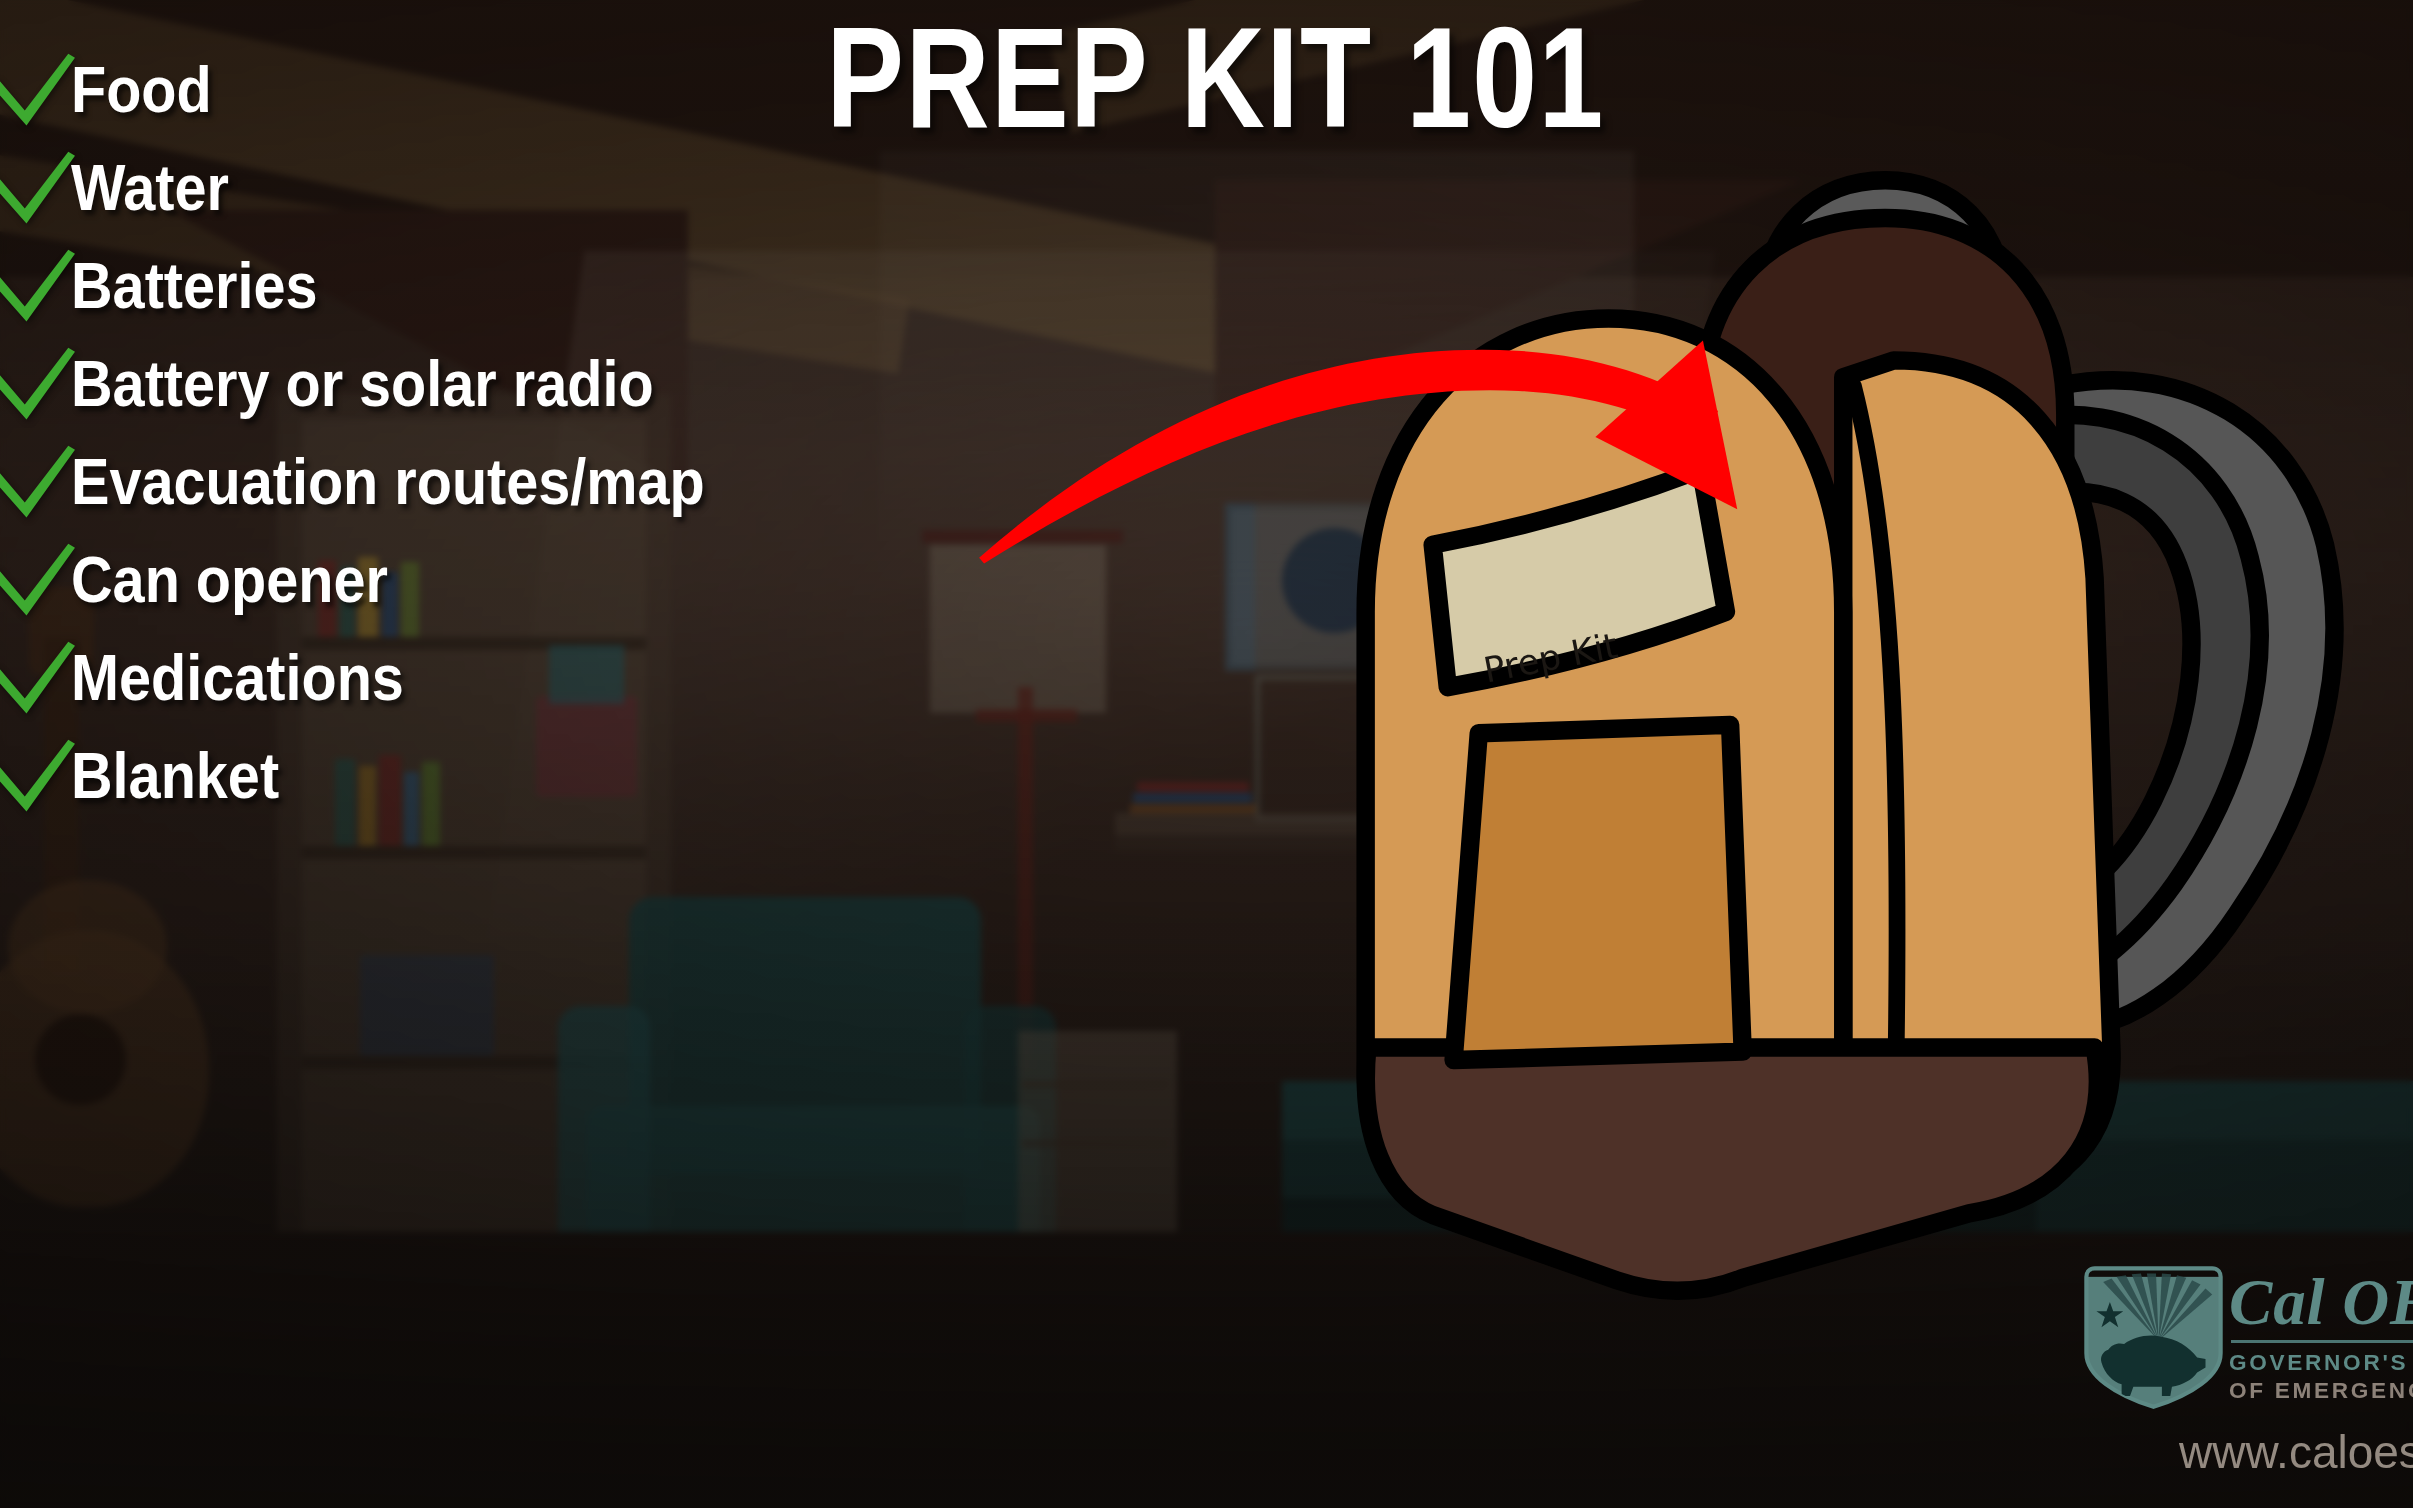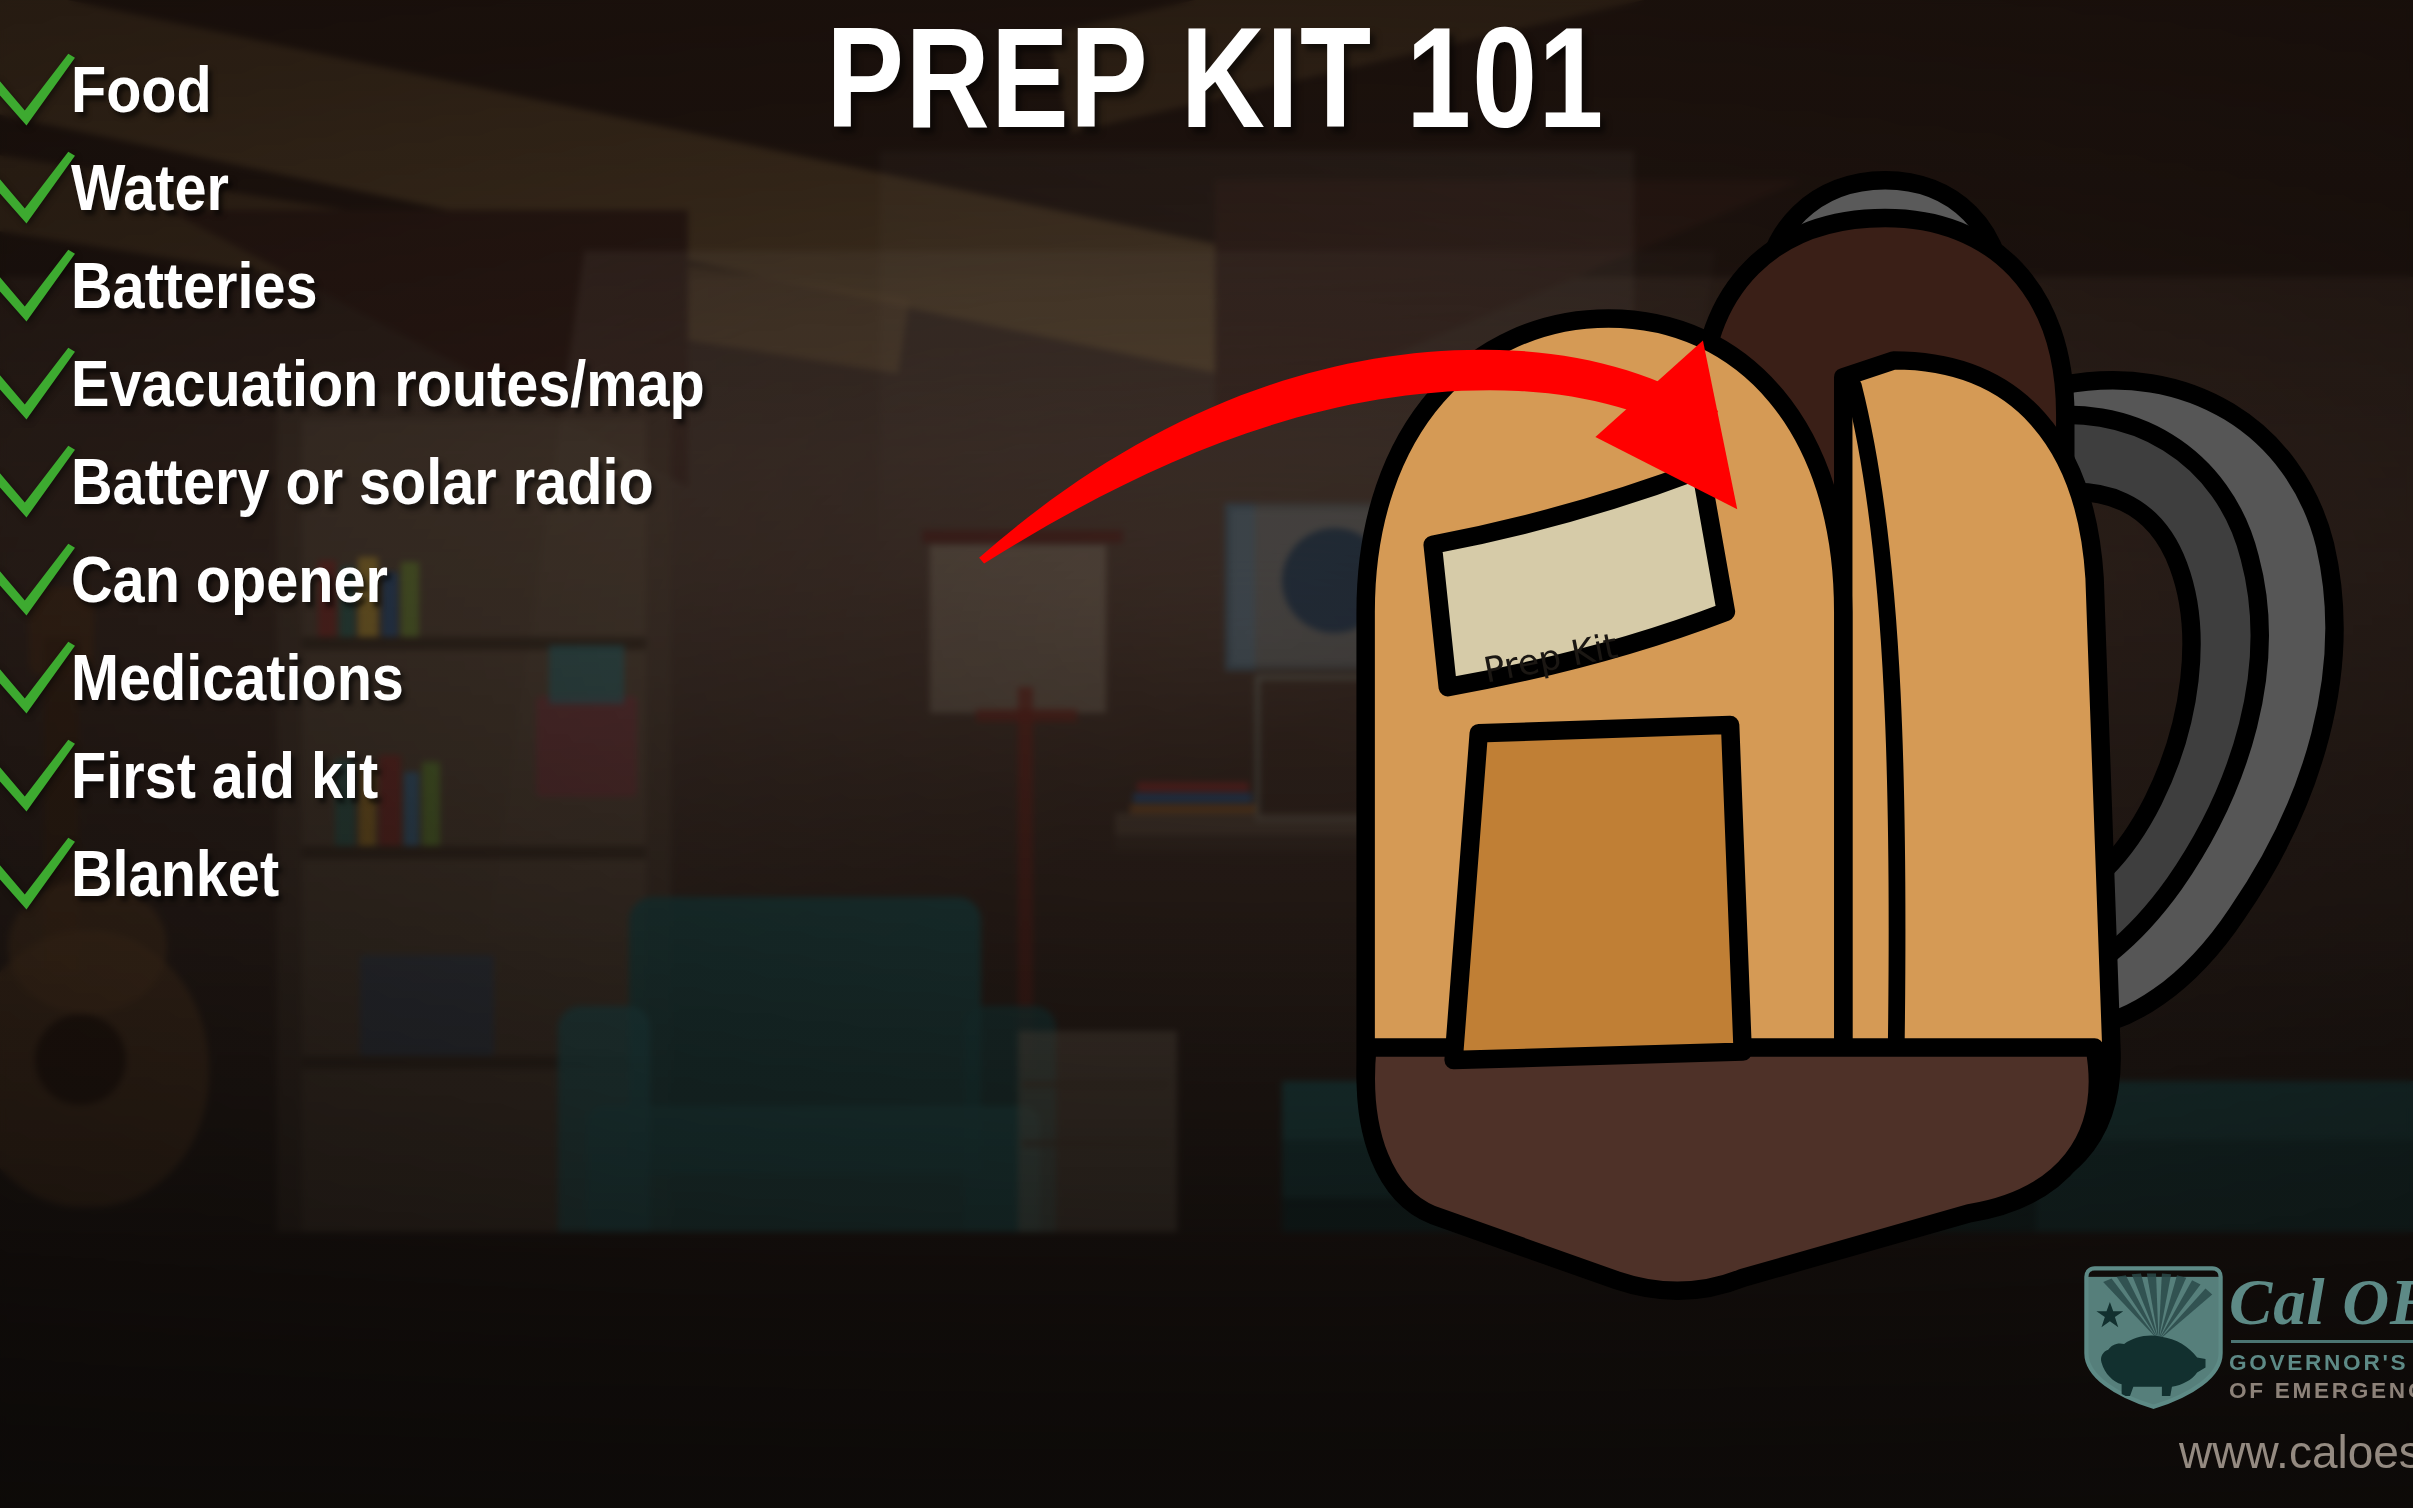--- a/index.html
+++ b/index.html
@@ -259,45 +259,39 @@
       <div class="row">
         <div class="check"><svg width="92" height="92" viewBox="0 0 110 110" xmlns="http://www.w3.org/2000/svg">
             <path d="M2 44 L10 36 L44 76 L96 8 L104 13 L46 94 Z" fill="#3DAA30"></path>
           </svg></div>
         <div class="label">Batteries</div>
       </div>
       <div class="row">
         <div class="check"><svg width="92" height="92" viewBox="0 0 110 110" xmlns="http://www.w3.org/2000/svg">
             <path d="M2 44 L10 36 L44 76 L96 8 L104 13 L46 94 Z" fill="#3DAA30"></path>
           </svg></div>
+        <div class="label">Battery or solar radio</div>
+      </div>
+      <div class="row">
+        <div class="check"><svg width="92" height="92" viewBox="0 0 110 110" xmlns="http://www.w3.org/2000/svg">
+            <path d="M2 44 L10 36 L44 76 L96 8 L104 13 L46 94 Z" fill="#3DAA30"></path>
+          </svg></div>
         <div class="label">Evacuation routes/map</div>
       </div>
       <div class="row">
         <div class="check"><svg width="92" height="92" viewBox="0 0 110 110" xmlns="http://www.w3.org/2000/svg">
             <path d="M2 44 L10 36 L44 76 L96 8 L104 13 L46 94 Z" fill="#3DAA30"></path>
           </svg></div>
-        <div class="label">Battery or solar radio</div>
-      </div>
-      <div class="row">
-        <div class="check"><svg width="92" height="92" viewBox="0 0 110 110" xmlns="http://www.w3.org/2000/svg">
-            <path d="M2 44 L10 36 L44 76 L96 8 L104 13 L46 94 Z" fill="#3DAA30"></path>
-          </svg></div>
         <div class="label">Can opener</div>
       </div>
       <div class="row">
         <div class="check"><svg width="92" height="92" viewBox="0 0 110 110" xmlns="http://www.w3.org/2000/svg">
             <path d="M2 44 L10 36 L44 76 L96 8 L104 13 L46 94 Z" fill="#3DAA30"></path>
           </svg></div>
         <div class="label">Medications</div>
-      </div>
-      <div class="row">
-        <div class="check"><svg width="92" height="92" viewBox="0 0 110 110" xmlns="http://www.w3.org/2000/svg">
-            <path d="M2 44 L10 36 L44 76 L96 8 L104 13 L46 94 Z" fill="#3DAA30"></path>
-          </svg></div>
-        <div class="label">First aid kit</div>
       </div>
       <div class="row">
         <div class="check"><svg width="92" height="92" viewBox="0 0 110 110" xmlns="http://www.w3.org/2000/svg">
             <path d="M2 44 L10 36 L44 76 L96 8 L104 13 L46 94 Z" fill="#3DAA30"></path>
           </svg></div>
         <div class="label">Blanket</div>
       </div>
     </div>
 
   <div class="pack">

